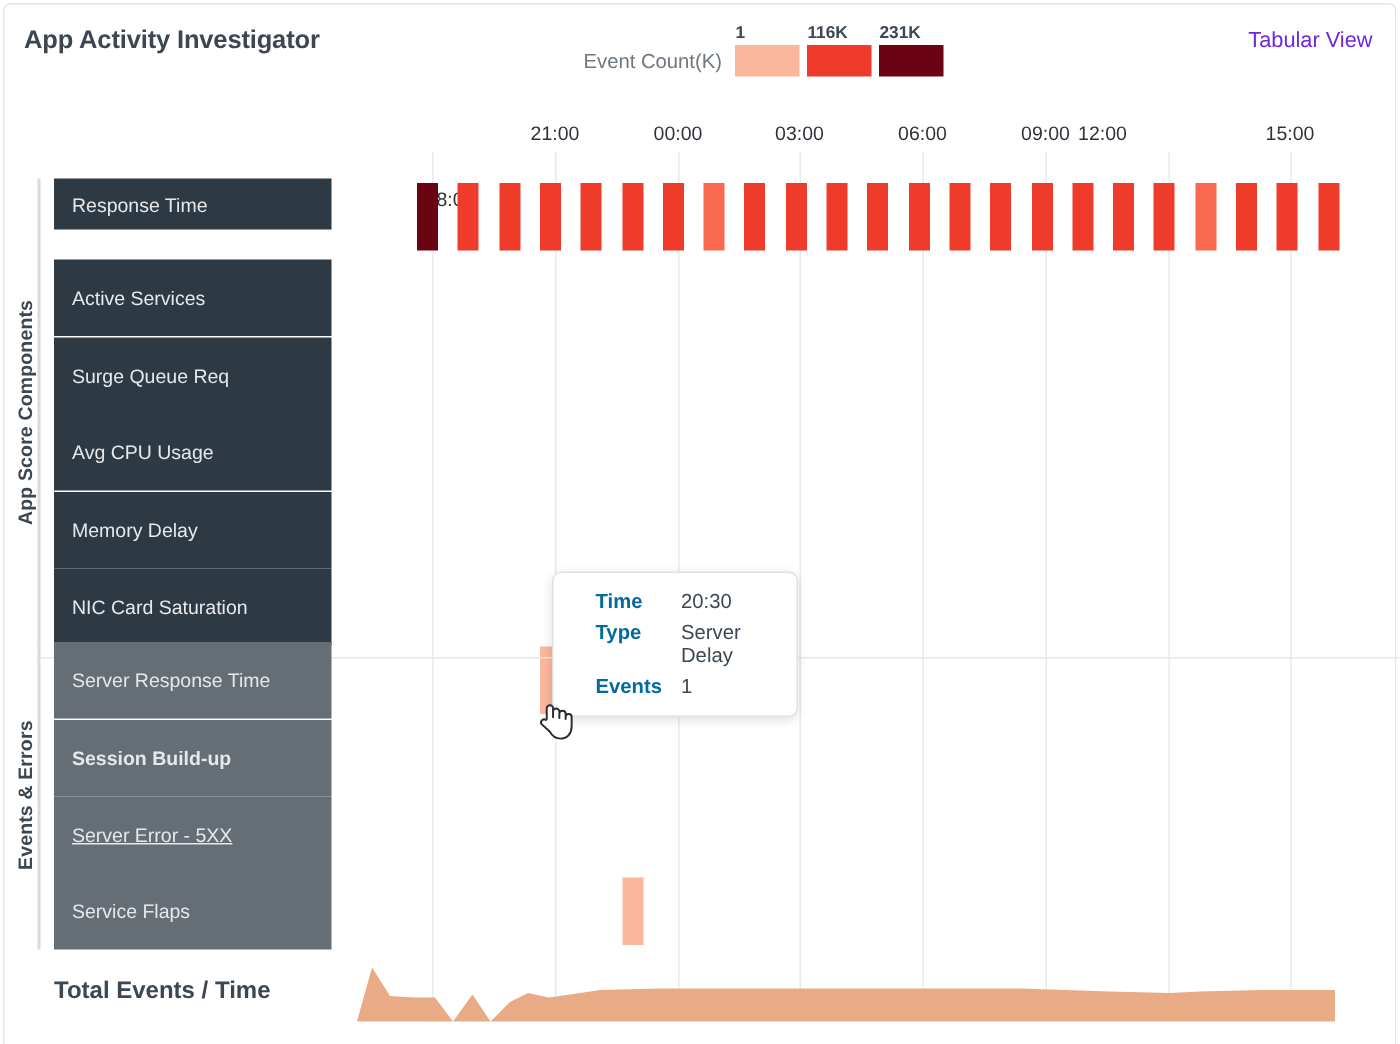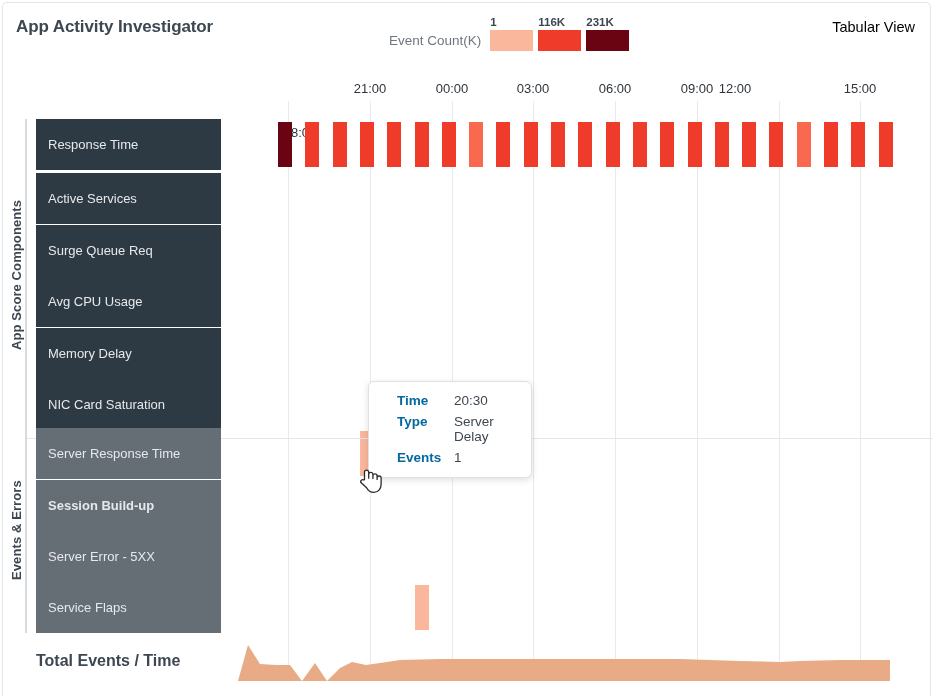--- a/index.html
+++ b/index.html
@@ -45,21 +45,21 @@
     font-weight: bold;
     color: #3d4752;
     letter-spacing: -0.1px;
   }
 
   .tabular-view {
     position: absolute;
     right: 18px;
     top: 19px;
     font-size: 14.5px;
-    color: #000000;
+    color: #6d28d9;
     cursor: pointer;
     text-decoration: none;
   }
 
   
   .legend {
     position: absolute;
     left: 389px;
     top: 16px;
     display: flex;
@@ -305,32 +305,32 @@
       <div class="bar" style="left: 824px; top: 122px; width: 14px; height: 45px; background: rgb(238, 59, 42); pointer-events: auto;"></div>
       <div class="bar" style="left: 851.3px; top: 122px; width: 14px; height: 45px; background: rgb(238, 59, 42); pointer-events: auto;"></div>
       <div class="bar" style="left: 878.6px; top: 122px; width: 14px; height: 45px; background: rgb(238, 59, 42); pointer-events: auto;"></div>
       <div class="bar" style="left: 359.9px; top: 431px; width: 14px; height: 45px; background: rgb(250, 183, 155); pointer-events: auto;"></div>
       <div class="bar" style="left: 414.5px; top: 585px; width: 14px; height: 45px; background: rgb(250, 183, 155); pointer-events: auto;"></div>
     </div>
 
   <div id="sidebar">
       <div class="group-axis" style="top: 119px; height: 311px;">App Score Components</div>
       <div class="group-rule" style="top: 119px; height: 311px;"></div>
-      <div class="row-label grp-score" style="top: 119px; height: 51px;">Response Time</div>
+      <div class="row-label grp-score" style="top: 119px; height: 34px;">Response Time</div>
       <div class="row-label grp-score" style="top: 173px; height: 51px;">Active Services</div>
       <div class="row-label grp-score" style="top: 225px; height: 51px;">Surge Queue Req</div>
       <div class="row-label grp-score" style="top: 276px; height: 51px;">Avg CPU Usage</div>
       <div class="row-label grp-score" style="top: 328px; height: 51px;">Memory Delay</div>
       <div class="row-label grp-score" style="top: 379px; height: 51px;">NIC Card Saturation</div>
       <div class="section-divider" style="top: 438px;"></div>
       <div class="group-axis" style="top: 428px; height: 205px;">Events &amp; Errors</div>
       <div class="group-rule" style="top: 428px; height: 205px;"></div>
       <div class="row-label grp-events" style="top: 428px; height: 51px;">Server Response Time</div>
       <div class="row-label grp-events" style="top: 480px; height: 51px; font-weight: bold;">Session Build-up</div>
-      <div class="row-label grp-events" style="top: 531px; height: 51px;">Server Error - 5XX</div>
+      <div class="row-label grp-events" style="top: 531px; height: 51px; text-decoration: underline;">Server Error - 5XX</div>
       <div class="row-label grp-events" style="top: 582px; height: 51px;">Service Flaps</div>
     </div>
 
   <div class="total-label">Total Events / Time</div>
 
   <div class="tooltip">
     <div id="tt-rows">
         <div class="tt-row">
           <div class="tt-key">Time</div>
           <div class="tt-val">20:30</div>

